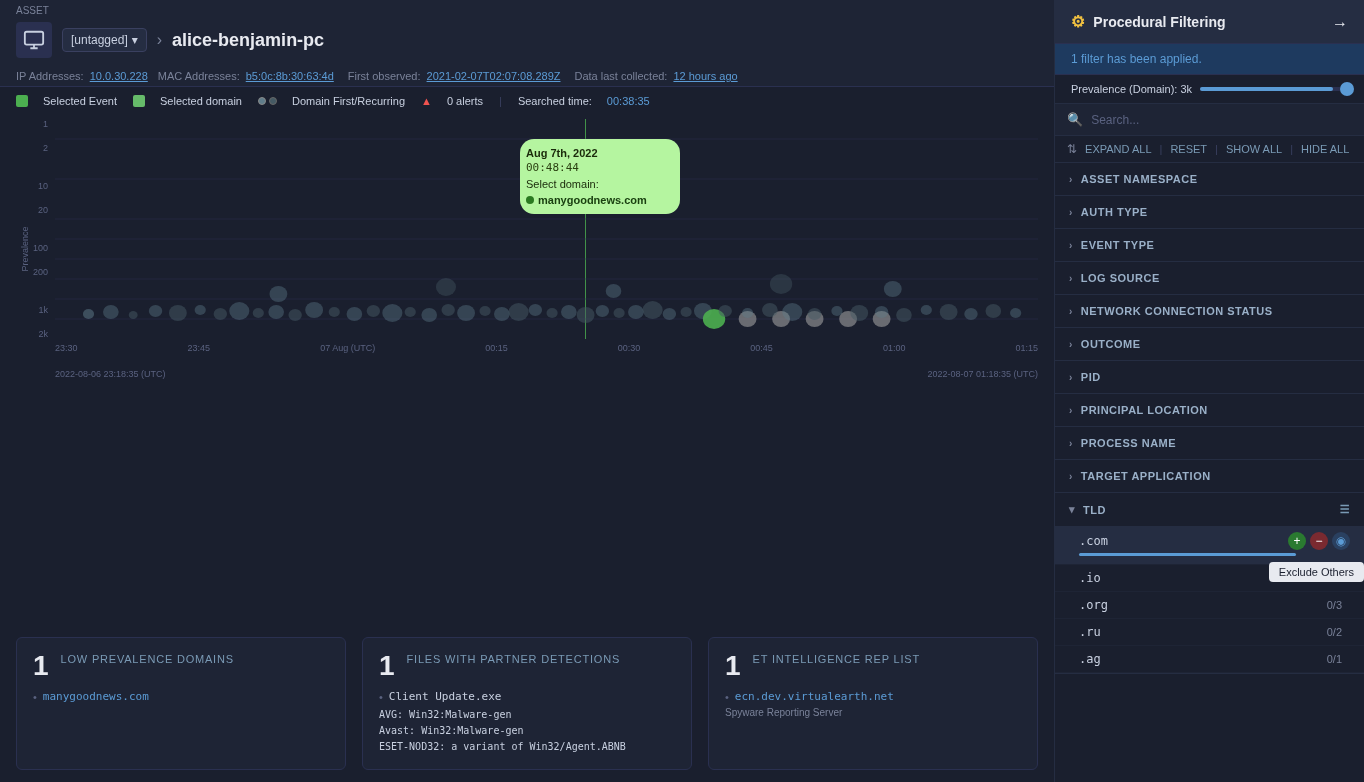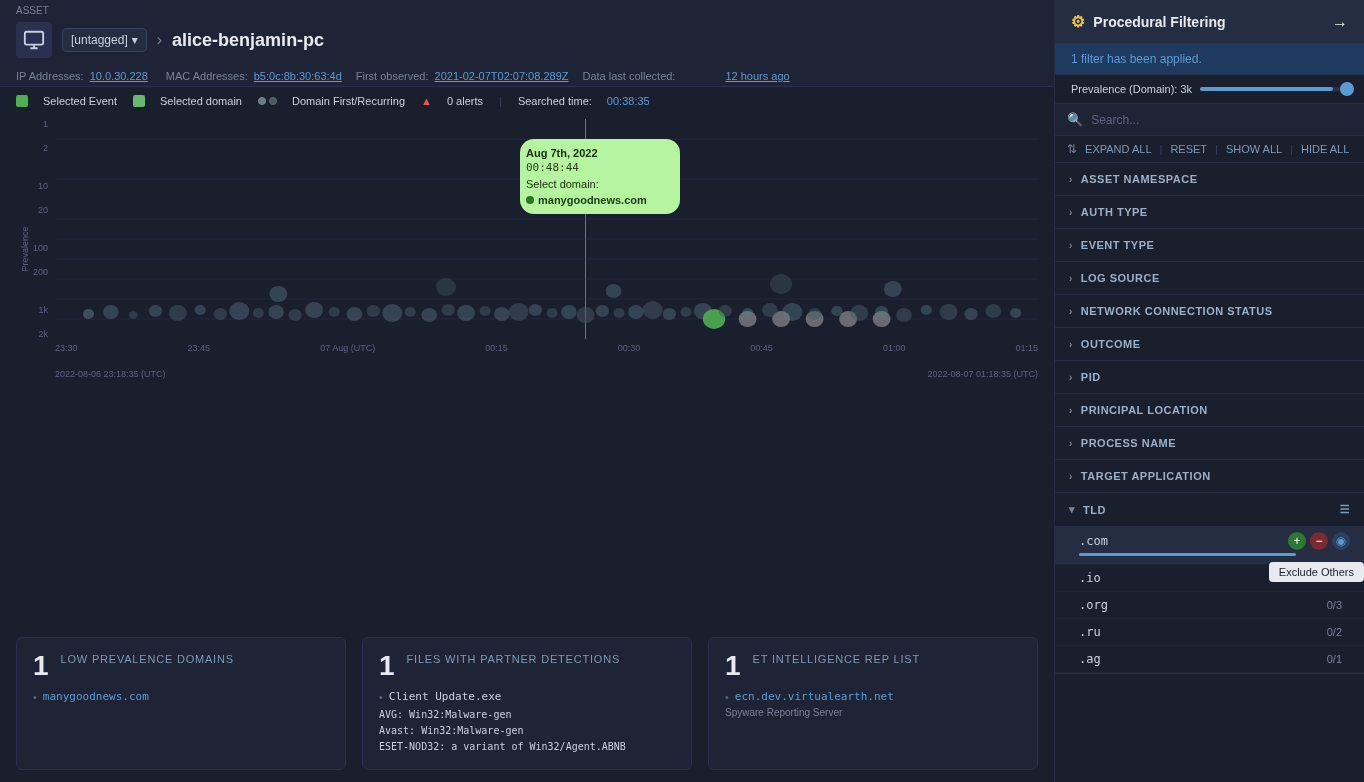--- a/index.html
+++ b/index.html
@@ -114,26 +114,26 @@
       <div style="background:#252d42; border:1px solid #3a4060; border-radius:4px; padding:4px 8px; font-size:12px; color:#c8d0e0; display:flex; align-items:center; gap:4px; cursor:pointer;">
         <span>[untagged]</span>
         <span>▾</span>
       </div>
       <span style="color:#7a8299; font-size:16px;">›</span>
       <span style="font-size:18px; font-weight:600; color:#e8eaf0;">alice-benjamin-pc</span>
     </div>
     <div class="meta-row">
       <span>IP Addresses:</span>
       <a style="color:#5b9bd5; text-decoration:underline; cursor:pointer;">10.0.30.228</a>
-      <span style="margin-left:12px;">MAC Addresses:</span>
+      <span style="margin-left:4px;">MAC Addresses:</span>
       <a style="color:#5b9bd5; text-decoration:underline; cursor:pointer;">b5:0c:8b:30:63:4d</a>
       <span style="margin-left:8px;">First observed:</span>
       <a style="color:#5b9bd5; text-decoration:underline;">2021-02-07T02:07:08.289Z</a>
       <span style="margin-left:8px;">Data last collected:</span>
-      <a style="color:#5b9bd5; text-decoration:underline;margin-left:44px;">12 hours ago</a>
+      <a style="color:#5b9bd5; text-decoration:underline;">12 hours ago</a>
     </div>
   </div>
 
 
   <div class="legend">
     <div class="legend-item">
       <div class="legend-dot green"></div>
       <span>Selected Event</span>
     </div>
     <div class="legend-item">

